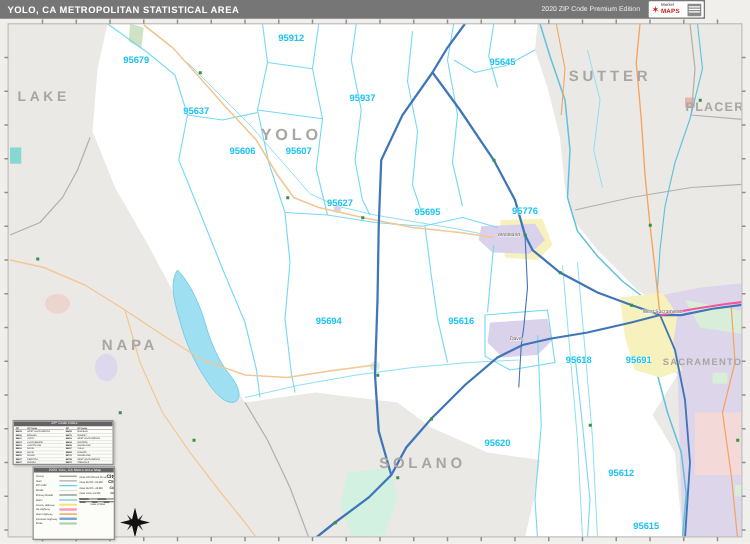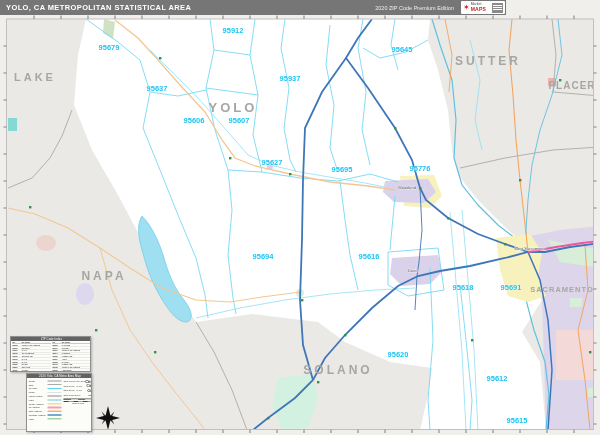--- a/index.html
+++ b/index.html
@@ -1,20 +1,20 @@
 <!DOCTYPE html>
 <html><head>
 <meta charset="utf-8">
 <style>
   * { margin:0; padding:0; box-sizing:border-box; }
   body { font-family:"Liberation Sans", sans-serif; background:#ffffff; }
   #page { position:relative; width:600px; height:435px; overflow:hidden; background:#f1efec; }
 
   
-  #titlebar { position:absolute; top:0; left:0; width:506px; height:15px;
+  #titlebar { position:absolute; top:0; left:0; width:564px; height:15px;
     background:#767676; display:flex; align-items:center; z-index:30; }
   #map-title { color:#ffffff; font-size:7.5px; font-weight:bold; letter-spacing:.4px; padding-left:6px; flex:0 0 auto; }
   #edition { color:#eeeeee; font-size:5.5px; margin-left:auto; margin-right:52px; }
   #logo { position:absolute; right:1px; top:1px; width:44px; height:13px; background:#ffffff;
     border-radius:1px; display:flex; align-items:center; padding:0 2px; gap:1px; }
   #logo .glyph { color:#cc2222; font-size:8px; line-height:8px; }
   #logo .stack { display:flex; flex-direction:column; line-height:1; }
   #logo .l1 { font-size:3.5px; color:#444; }
   #logo .l2 { font-size:5px; font-weight:bold; color:#cc2222; letter-spacing:.2px; }
   #logo .blk { margin-left:auto; width:11px; height:10px; background:#8a8a8a; display:flex;

